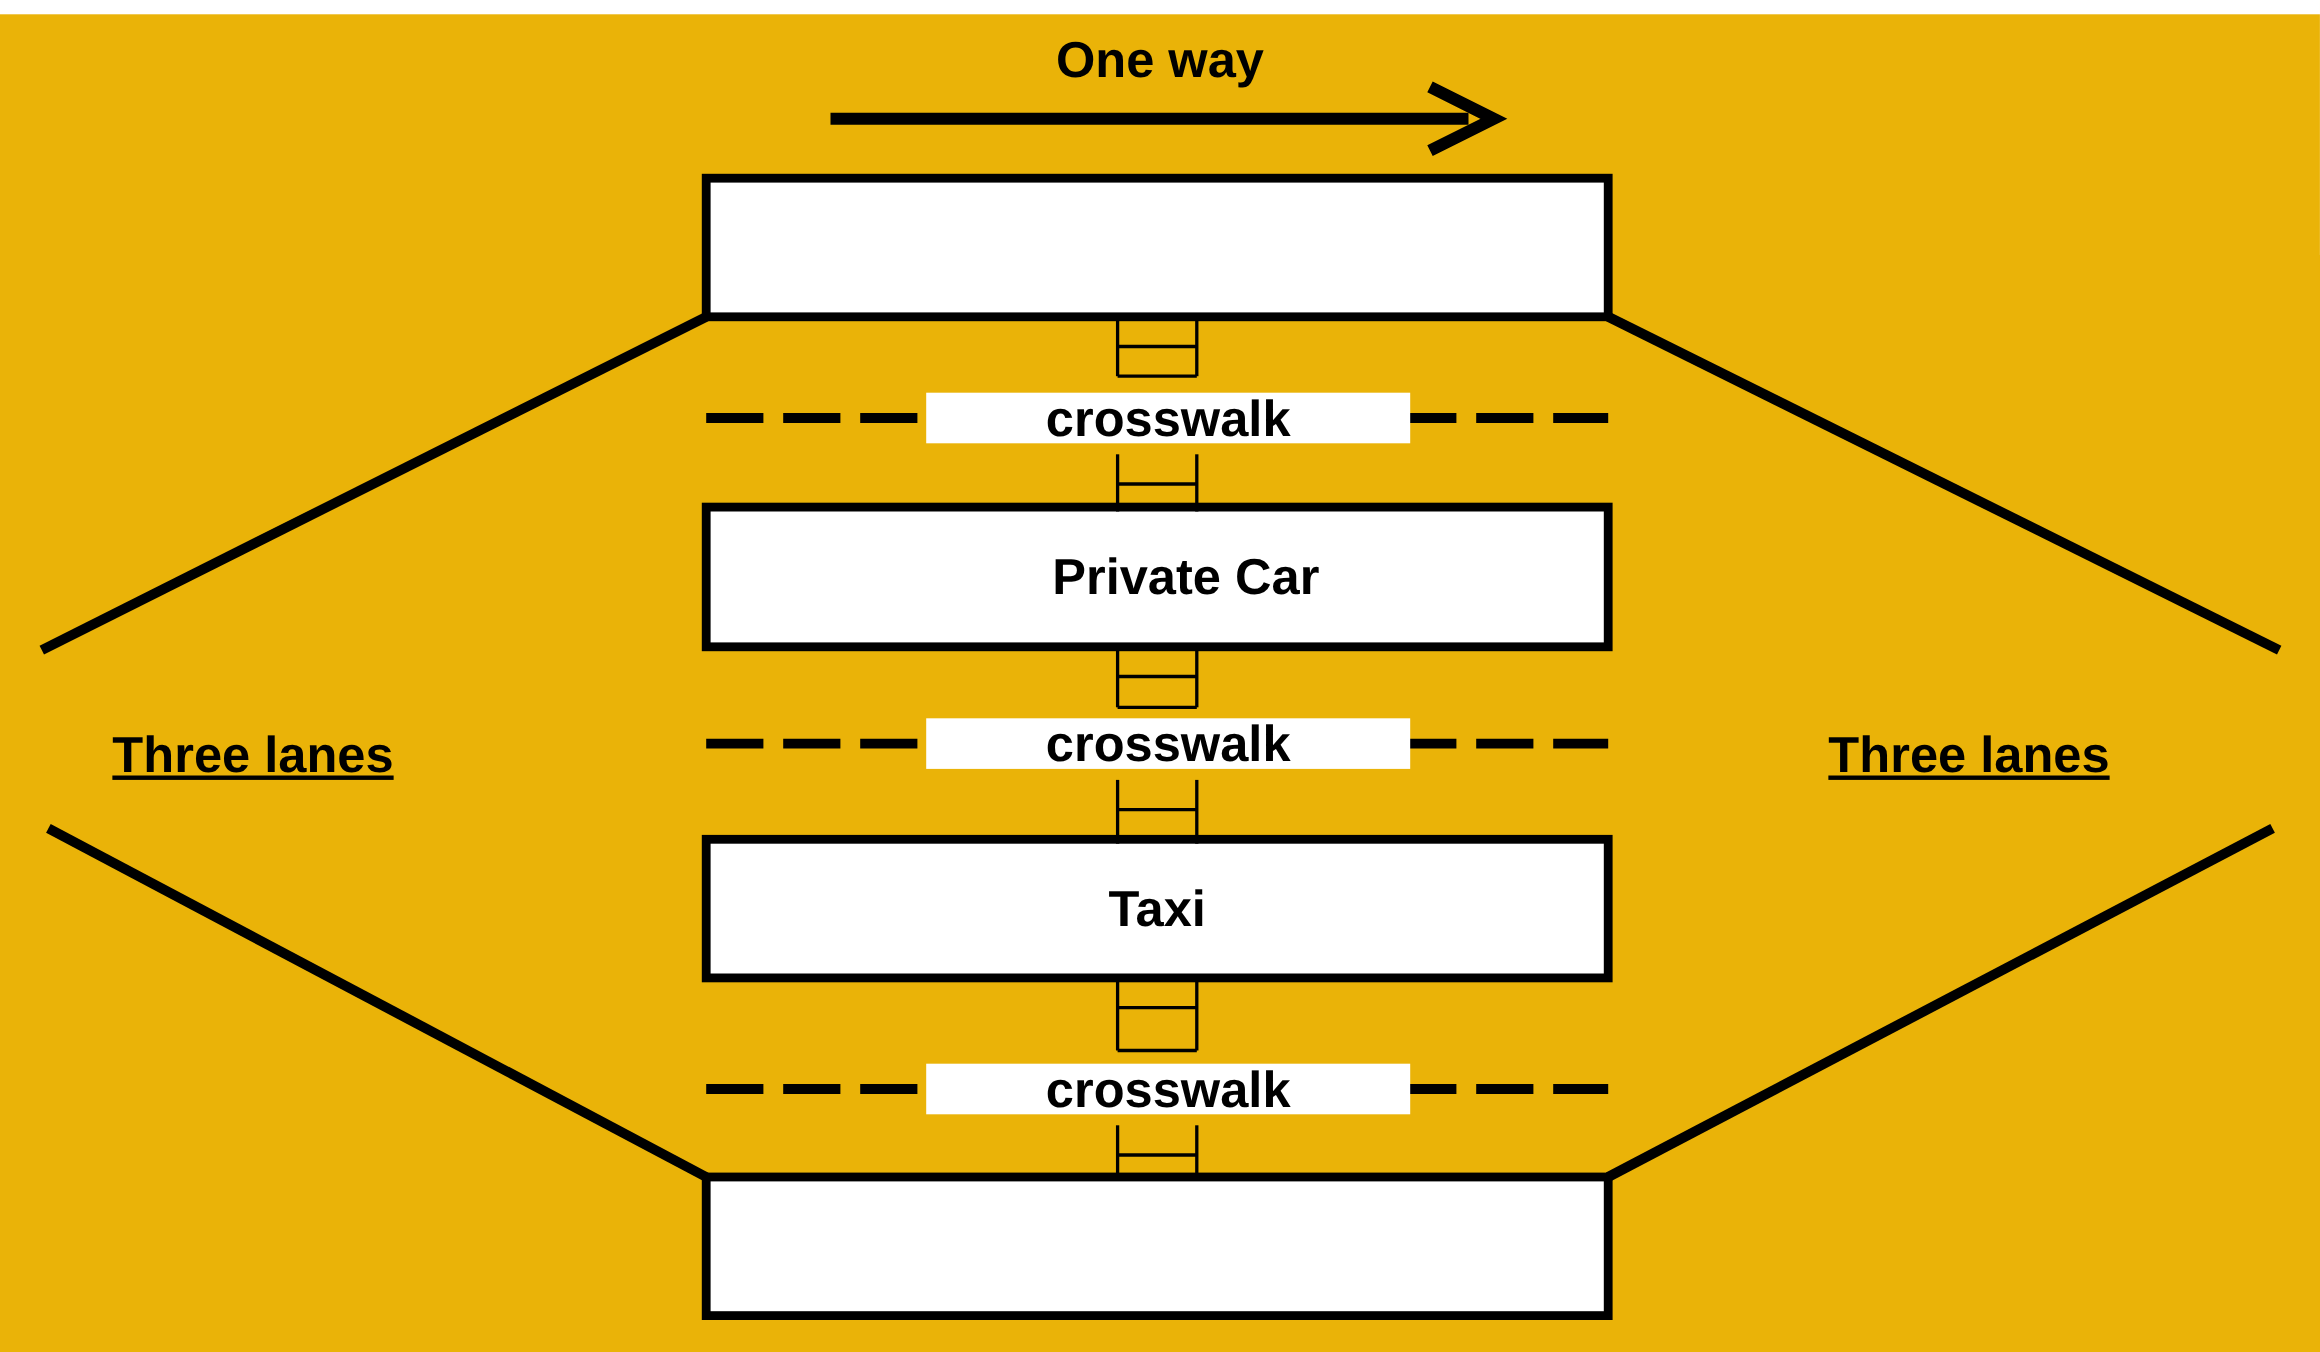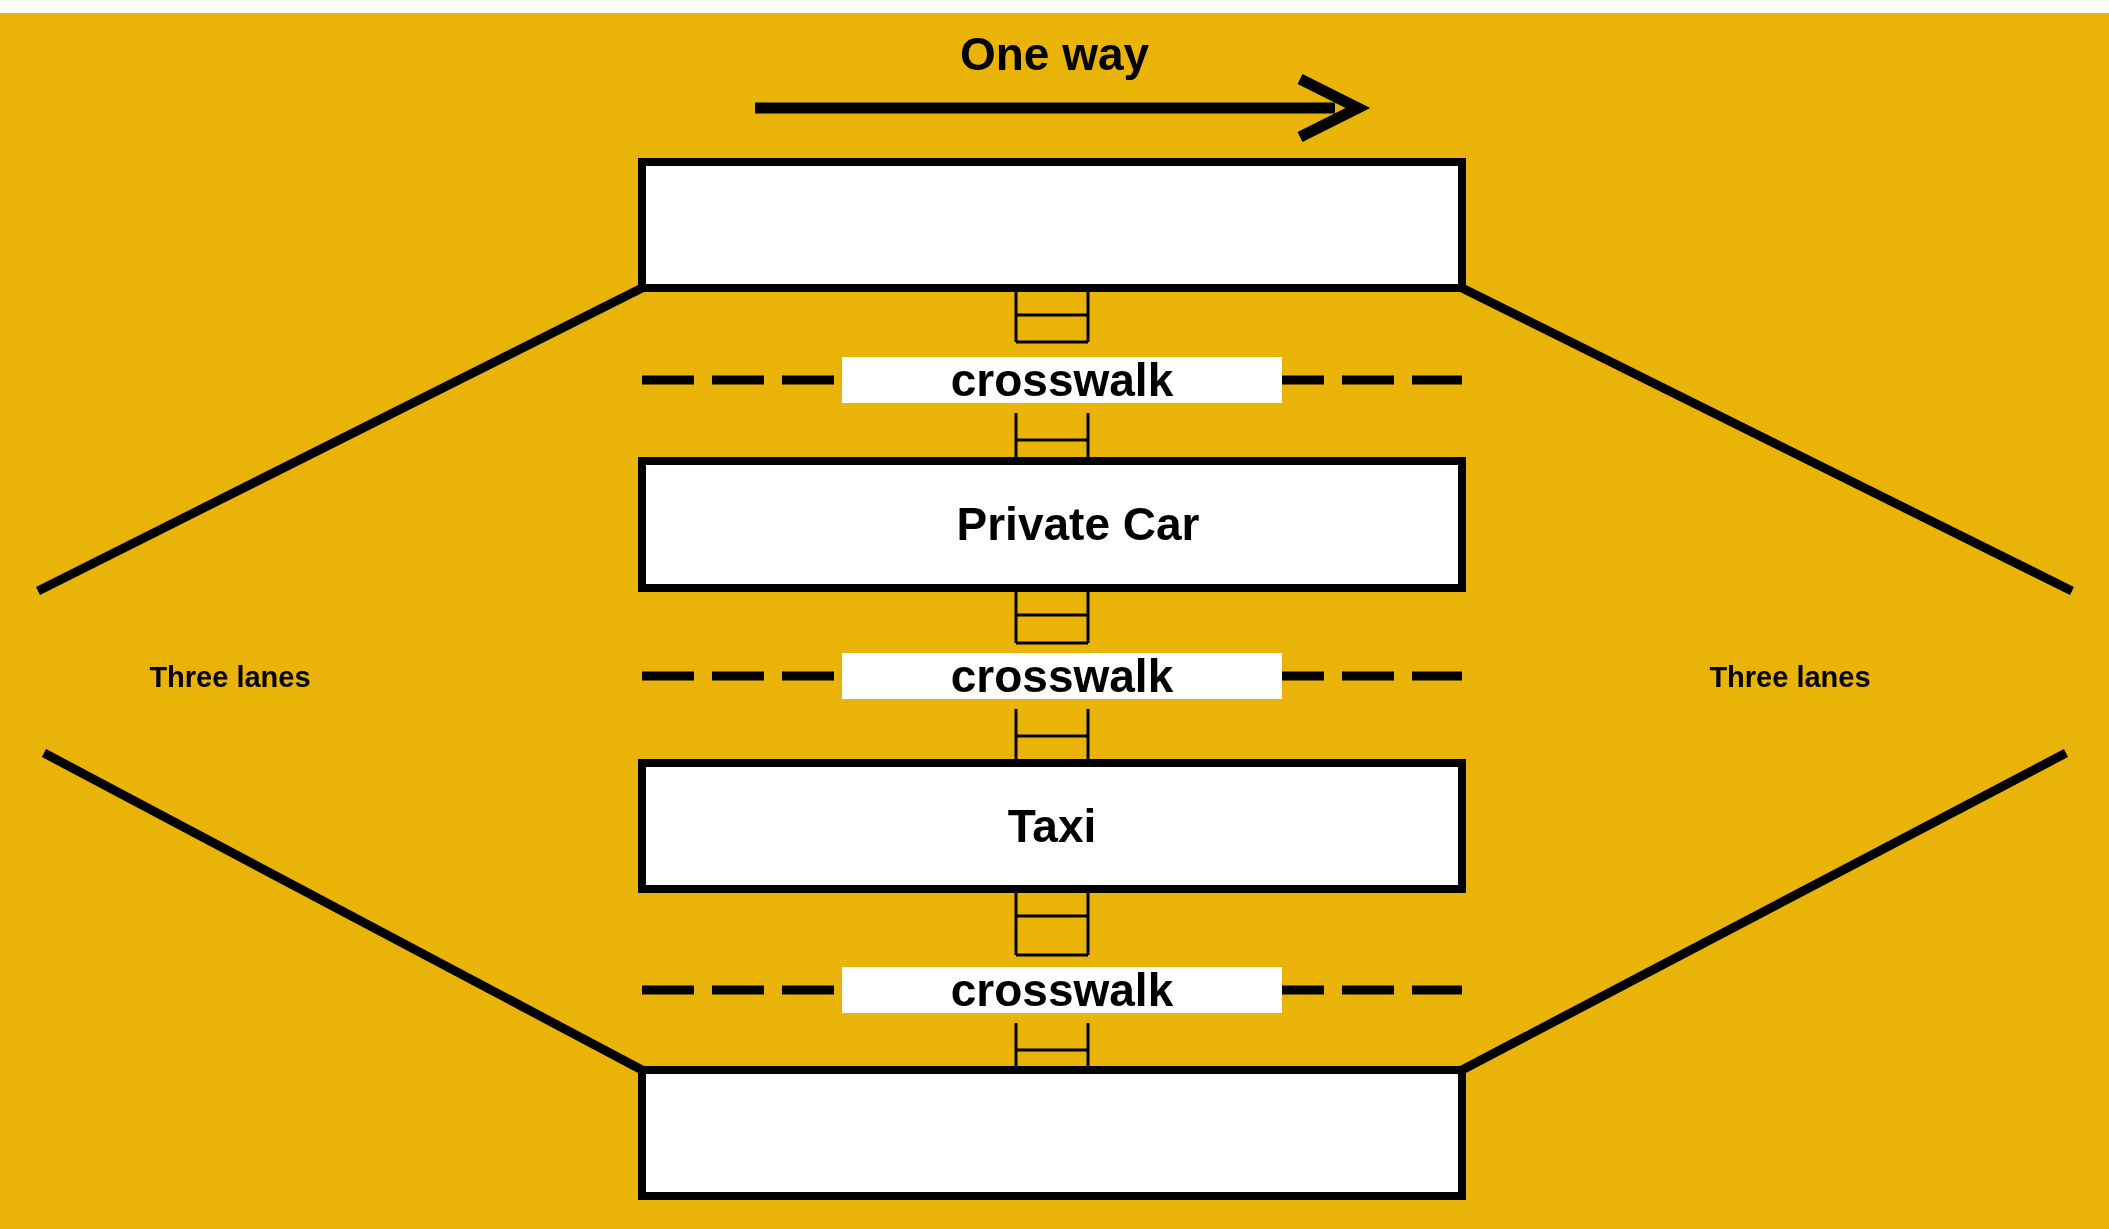--- a/index.html
+++ b/index.html
@@ -39,21 +39,22 @@
   .box-label {
     font-size: 46px;
   }
   .crosswalk-label {
     font-size: 46px;
     background: #ffffff;
     padding: 0 10px;
     text-align: center;
   }
   .lanes-label {
-    font-size: 29px;
+    font-size: 46px;
+    text-decoration: underline;
   }
   .oneway-label {
     font-size: 46px;
   }
 </style>
 </head>
 <body>
 
 <div id="diagram-root">
 

